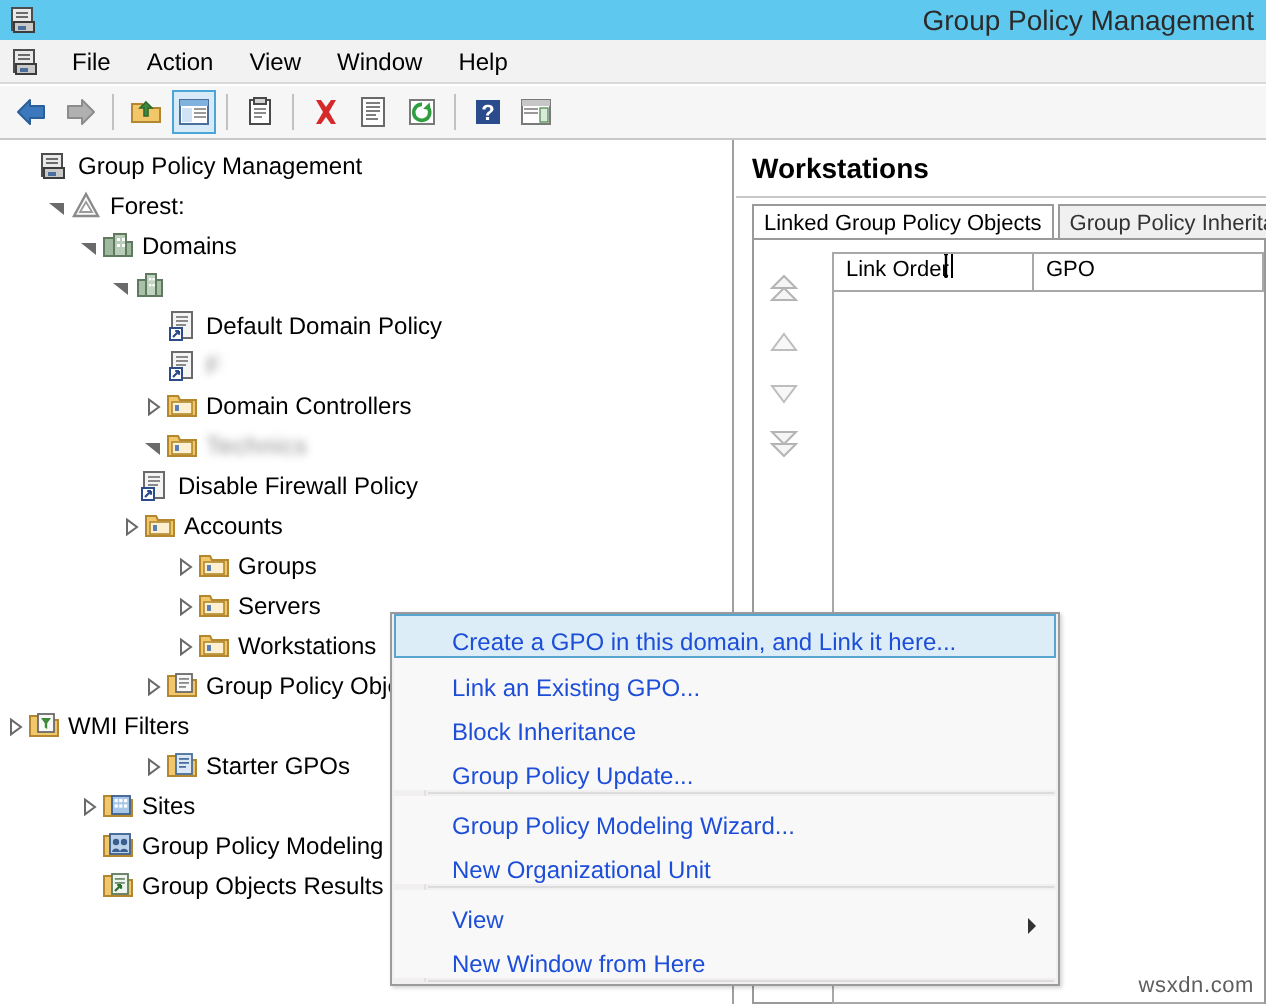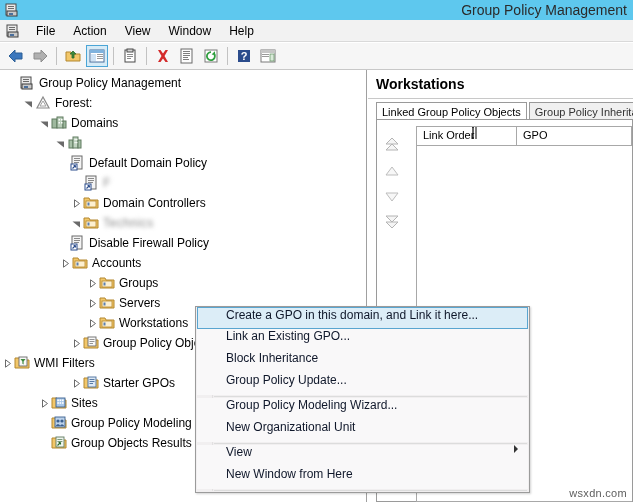--- a/index.html
+++ b/index.html
@@ -283,23 +283,23 @@
     width: 15px; bottom: 1px;
     background: #f1eff0;
     border-right: 1px solid #e2e0e1;
   }
   .ctxitem {
     position: relative;
     height: 22px;
     margin: 0 1px;
     padding-left: 29px;
     display: flex;
-    align-items: flex-start;
+    align-items: flex-end;
     font-size: 12px;
-    color: #0f172a;
+    color: #1d4ed8;
     background: #f9f8f9;
     box-sizing: border-box;
     cursor: default;
     white-space: nowrap;
   }
   .ctxitem.highlight {
     background: #dcedf7;
     border: 1px solid #59a5d0;
     margin: 0 1px;
     padding-left: 28px;
@@ -495,21 +495,21 @@
               <rect x="2" y="5" width="4" height="8" fill="#a8c0a8" stroke="#5f7a5f"></rect>
               <rect x="6" y="2" width="5" height="11" fill="#c2d4c2" stroke="#5f7a5f"></rect>
               <rect x="11" y="5" width="3" height="8" fill="#a8c0a8" stroke="#5f7a5f"></rect>
               <rect x="7.5" y="4" width="1.2" height="1.2" fill="#fff"></rect>
               <rect x="9.2" y="4" width="1.2" height="1.2" fill="#fff"></rect>
               <rect x="7.5" y="7" width="1.2" height="1.2" fill="#fff"></rect>
               <rect x="9.2" y="7" width="1.2" height="1.2" fill="#fff"></rect>
             </svg></span>
           <span class="tlabel"></span>
         </div>
-        <div class="trow" style="padding-left: 55px;">
+        <div class="trow" style="padding-left: 69px;">
           <span class="expander"></span>
           <span class="ticon"><svg width="16" height="16" viewBox="0 0 16 16">
               <rect x="3" y="1" width="10" height="13" fill="#f4f4f4" stroke="#6a6a6a"></rect>
               <rect x="5" y="3" width="6" height="1" fill="#8a8a8a"></rect>
               <rect x="5" y="5" width="6" height="1" fill="#8a8a8a"></rect>
               <rect x="5" y="7" width="5" height="1" fill="#8a8a8a"></rect>
               <rect x="2" y="9" width="6" height="6" fill="#ffffff" stroke="#2b4c8c"></rect>
               <path d="M3.5 13.5 L6.5 10.5 M6.5 10.5 L4.6 10.5 M6.5 10.5 L6.5 12.4" stroke="#2b4c8c" stroke-width="1.1" fill="none"></path>
             </svg></span>
           <span class="tlabel">Default Domain Policy</span>

